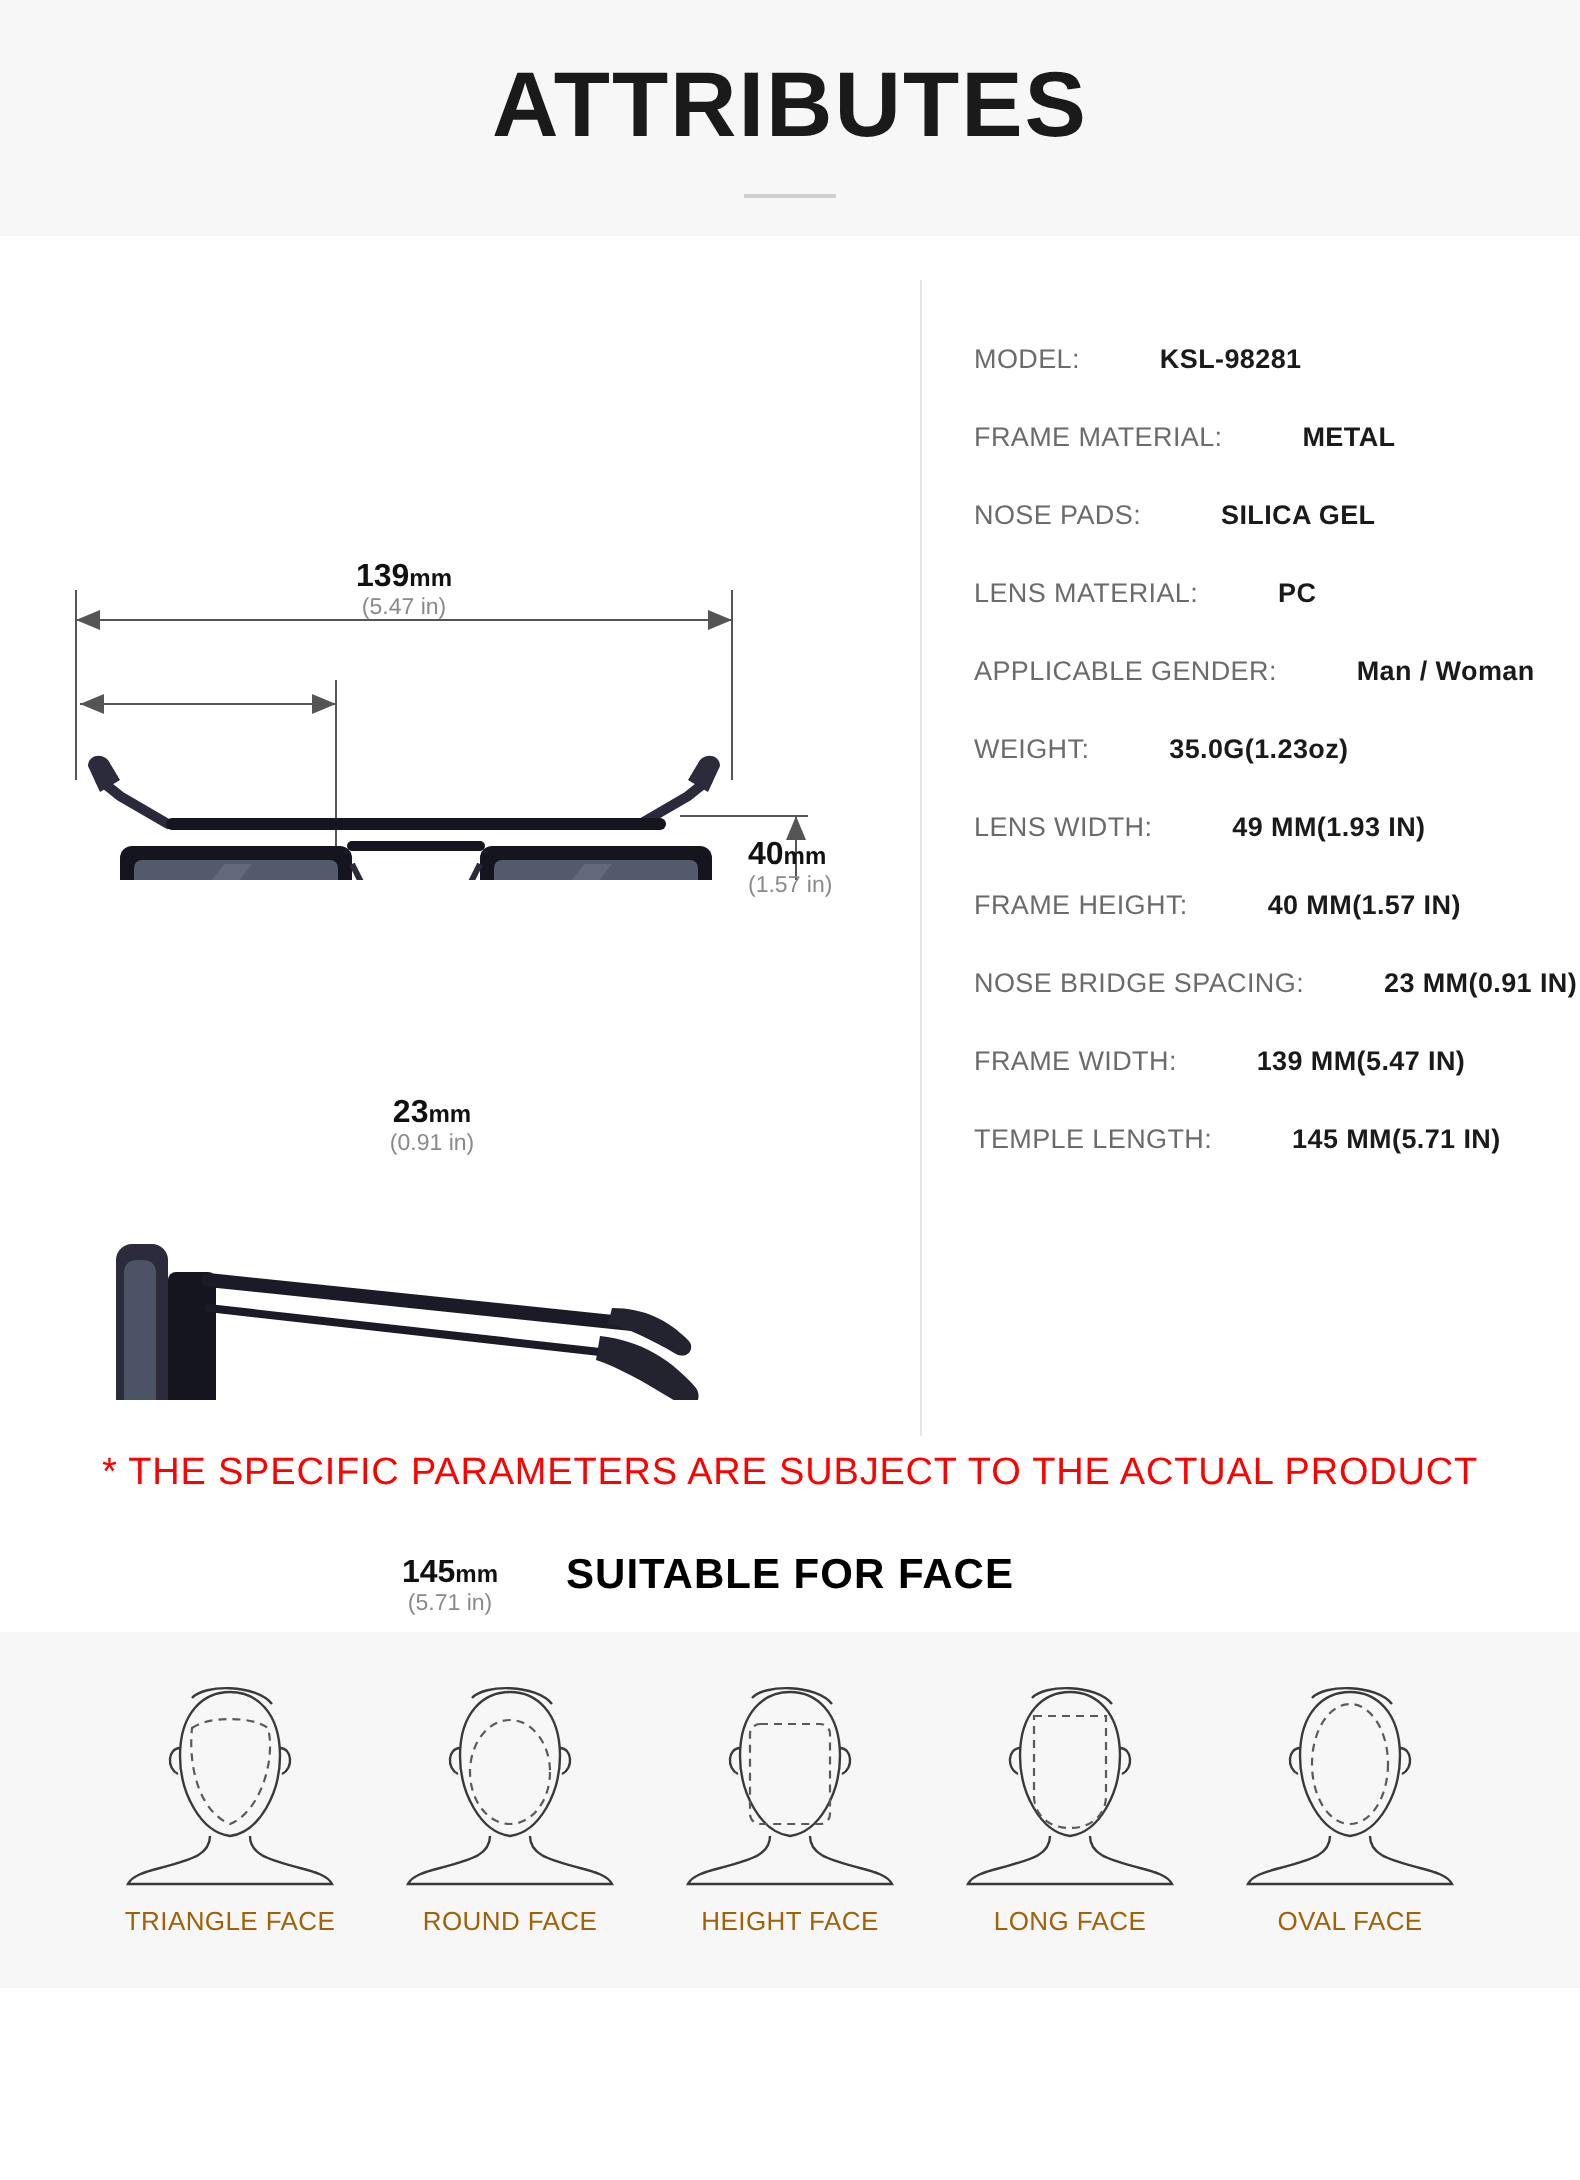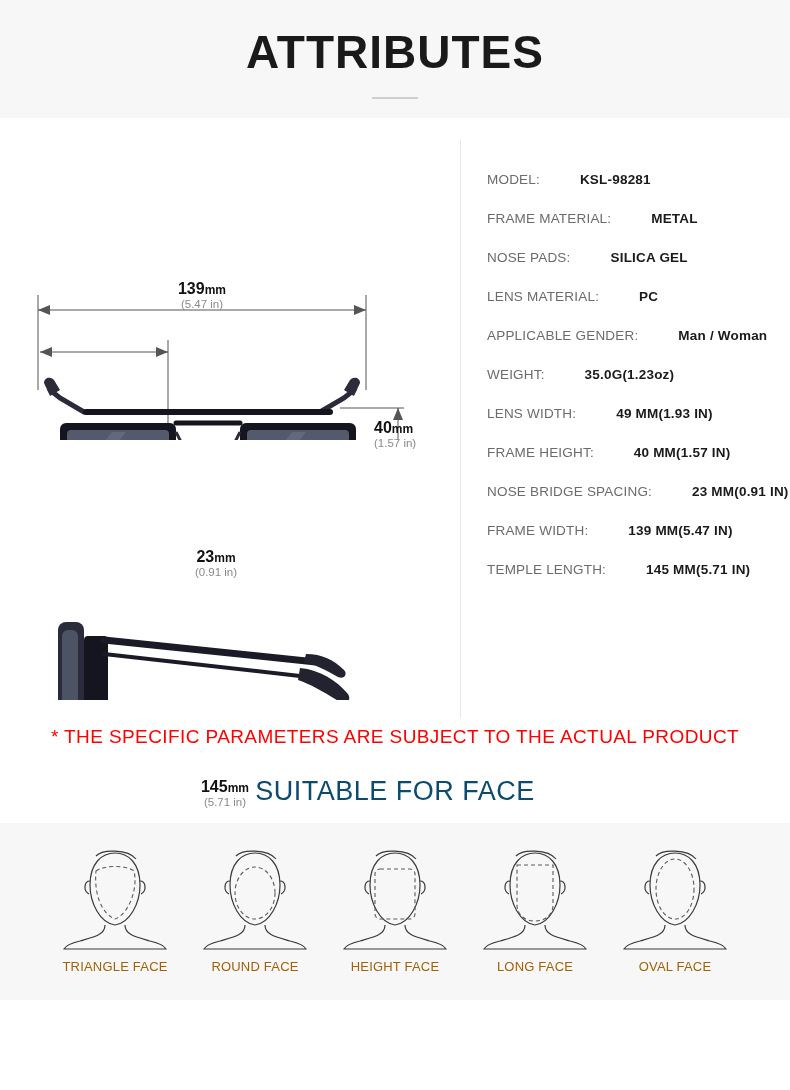--- a/index.html
+++ b/index.html
@@ -103,23 +103,23 @@
     padding: 8px 0 22px 0;
   }
 
   
   .face-section {
     background: #ffffff;
     padding-top: 6px;
   }
   .face-title {
     text-align: center;
-    font-size: 27px;
-    font-weight: normal;
-    color: #0c4a6e;
+    font-size: 21px;
+    font-weight: bold;
+    color: #000000;
     margin: 0 0 16px 0;
     letter-spacing: .5px;
   }
   .face-strip {
     background: #f7f7f7;
     padding: 18px 14px 26px 14px;
     display: flex;
     justify-content: center;
     gap: 0px;
   }

